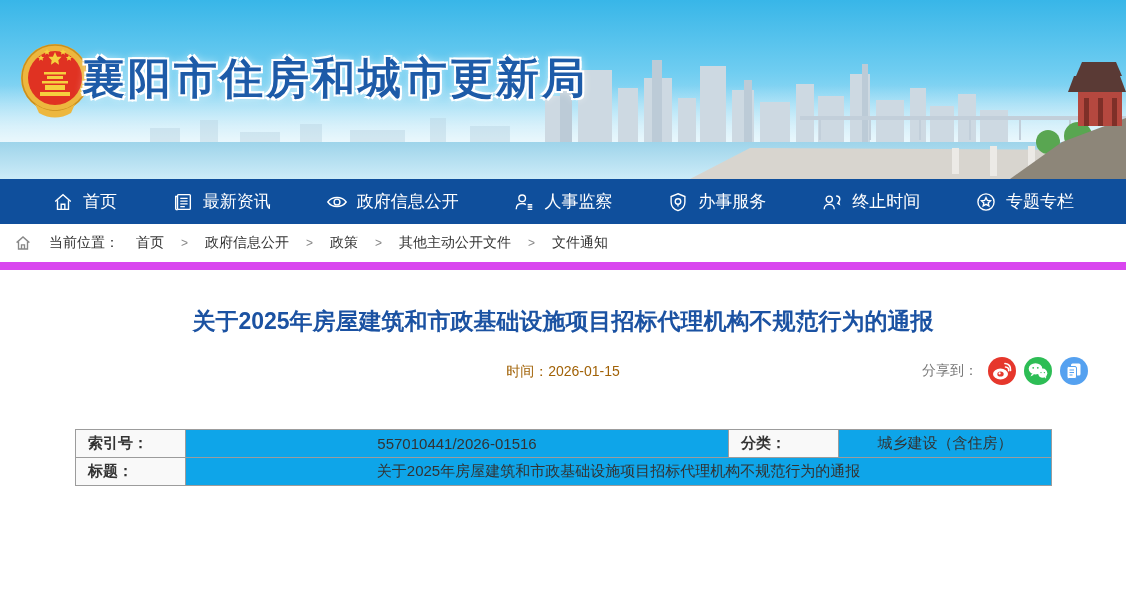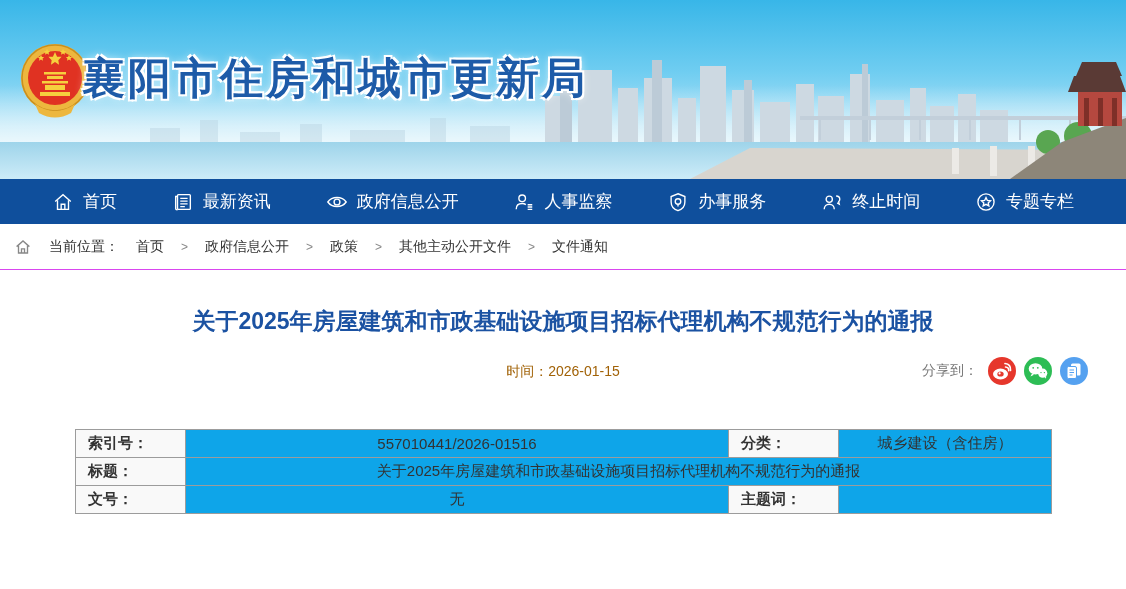--- a/index.html
+++ b/index.html
@@ -19,21 +19,21 @@
   
   .nav { width:1126px; height:45px; background:#0f4f9c; display:flex; align-items:center;
     justify-content:space-between; padding:0 52px; }
   .nav-item { display:flex; align-items:center; gap:9px; color:#fff; font-size:17px;
     cursor:pointer; white-space:nowrap; }
   .nav-icon { width:22px; height:22px; display:inline-flex; }
   .nav-icon svg { width:22px; height:22px; }
 
   
   .breadcrumb { width:1126px; height:46px; display:flex; align-items:center; gap:17px;
-    padding:0 14px; font-size:14px; color:#444; border-bottom:1px solid #d946ef; background:#fff; }
+    padding:0 14px; font-size:14px; color:#444; border-bottom:8px solid #d946ef; background:#fff; }
   .crumb-home { width:18px; height:18px; display:inline-flex; }
   .crumb-prefix { color:#333; }
   .crumb-link { color:#333; cursor:pointer; }
   .crumb-sep { color:#888; font-size:12px; }
 
   
   .article-title { margin-top:36px; text-align:center; font-size:23px; font-weight:bold;
     color:#1b52a2; }
   .meta-line { position:relative; margin-top:20px; height:30px; }
   .meta-time { position:absolute; left:0; right:0; top:6px; text-align:center;
@@ -310,21 +310,15 @@
         <tr>
       <td class="lbl">索引号：</td>
       <td class="val" colspan="3">557010441/2026-01516</td>
       <td class="lbl">分类：</td>
       <td class="val">城乡建设（含住房）</td>
     </tr>
     <tr>
       <td class="lbl">标题：</td>
       <td class="val" colspan="5">关于2025年房屋建筑和市政基础设施项目招标代理机构不规范行为的通报</td>
     </tr>
-    <tr>
-      <td class="lbl">文号：</td>
-      <td class="val" colspan="3">无</td>
-      <td class="lbl">主题词：</td>
-      <td class="val"></td>
-    </tr>
   </tbody>
     </table>
 </div>
 
 </body></html>

